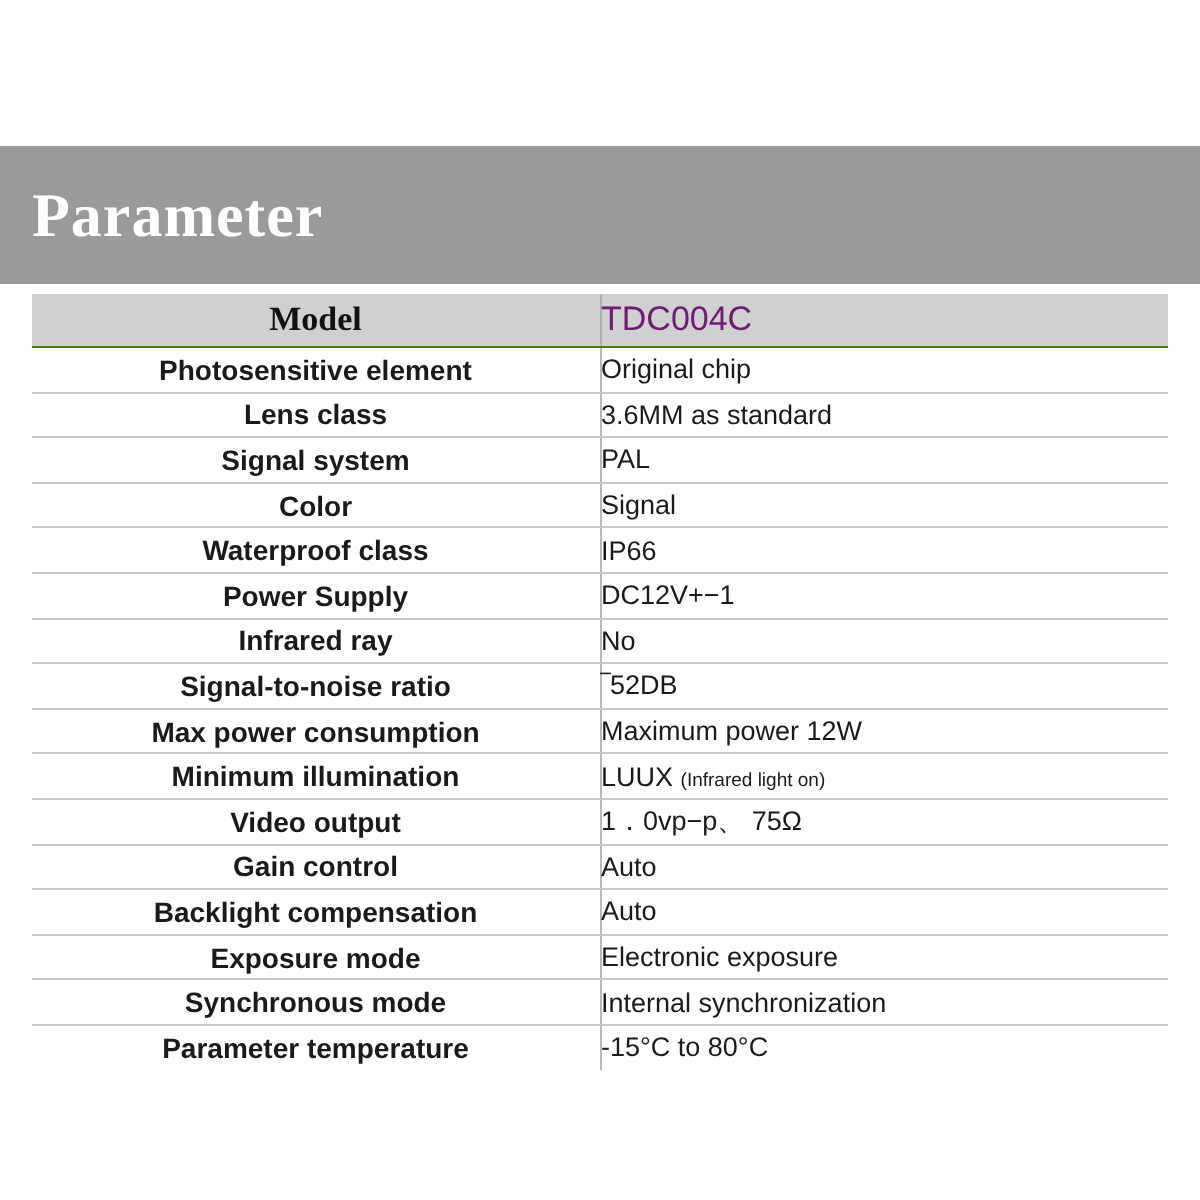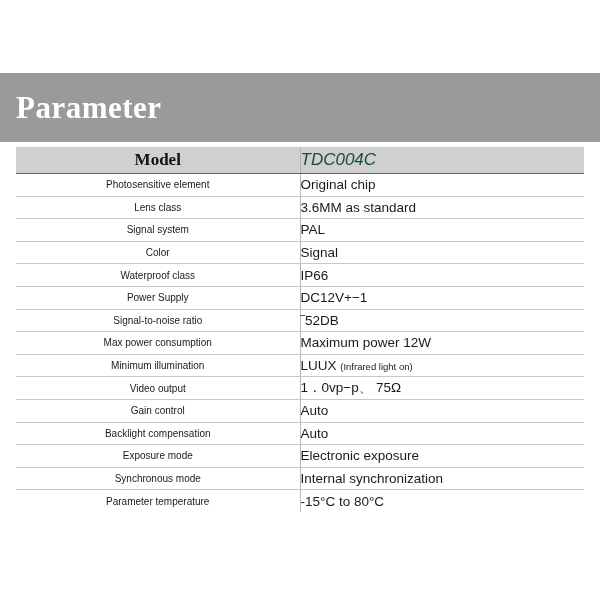--- a/index.html
+++ b/index.html
@@ -51,24 +51,25 @@
   .spec-table td {
     padding: 0;
     vertical-align: middle;
   }
   .row {
     height: 22.6px;
   }
   .col-label {
     width: 157px;
     text-align: center;
-    font-size: 10px;
+    font-size: 14px;
     color: #1a1a1a;
     border-right: 1px solid #b9b9b9;
     padding-right: 2px;
+    font-weight: bold;
   }
   .col-value {
     padding-left: 10px;
     font-size: 13.5px;
     color: #1a1a1a;
   }
   .rowline td {
     border-bottom: 1px solid #c8c8c8;
   }
   
@@ -81,22 +82,21 @@
     text-align: center;
     font-family: "Liberation Serif", serif;
     font-weight: bold;
     font-size: 17px;
     color: #111111;
     border-right: 1px solid #b0b0b0;
   }
   .hdr-value {
     padding-left: 10px;
     font-size: 17px;
-    color: #14532d;
-    font-style: italic;
+    color: #701a75;
   }
   .small-note {
     font-size: 9.5px;
   }
 </style>
 </head>
 <body>
 
 <div class="page">
 
@@ -129,20 +129,24 @@
       </tr>
       <tr class="row rowline">
         <td class="col-label">Waterproof class</td>
         <td class="col-value">IP66</td>
       </tr>
       <tr class="row rowline">
         <td class="col-label">Power Supply</td>
         <td class="col-value">DC12V+−1</td>
       </tr>
       <tr class="row rowline">
+        <td class="col-label">Infrared ray</td>
+        <td class="col-value">No</td>
+      </tr>
+      <tr class="row rowline">
         <td class="col-label">Signal-to-noise ratio</td>
         <td class="col-value">‾52DB</td>
       </tr>
       <tr class="row rowline">
         <td class="col-label">Max power consumption</td>
         <td class="col-value">Maximum power 12W</td>
       </tr>
       <tr class="row rowline">
         <td class="col-label">Minimum illumination</td>
         <td class="col-value">

